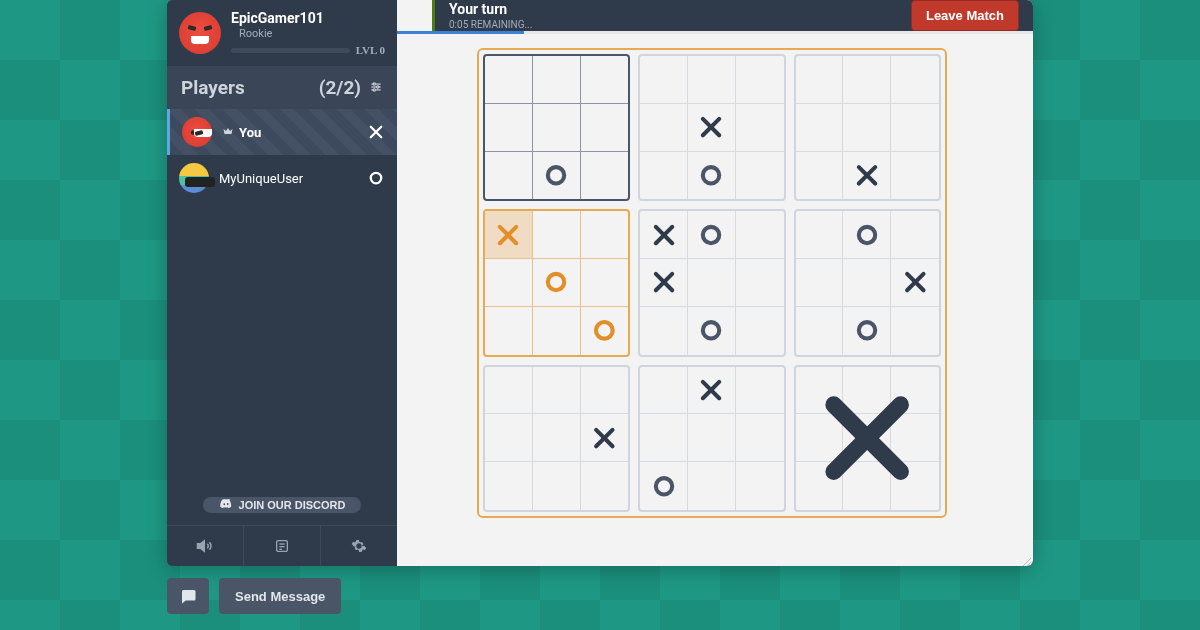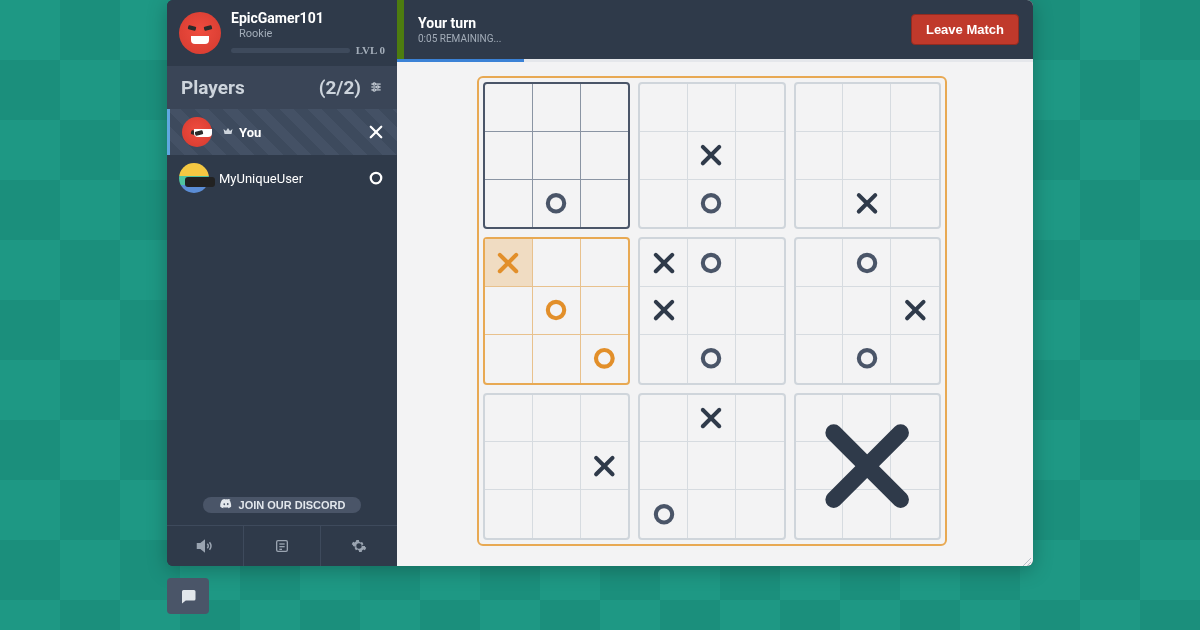--- a/index.html
+++ b/index.html
@@ -171,22 +171,23 @@
   flex: 1;
   display: flex;
   flex-direction: column;
   background: #f3f3f4;
 }
 .topbar {
   background: #2f3a4a;
   display: flex;
   align-items: center;
   justify-content: space-between;
-  padding: 14px 14px;
-  border-left: 7px solid #4d7c0f;
+  padding: 0 14px;
+  border-left: 3px solid #4d7c0f;
+  margin-left: 35px;
 }
 .turn-info { color: #fff; }
 .turn-title { font-weight: 700; font-size: 14px; }
 .turn-sub { color: #a3adb9; font-size: 10px; margin-top: 2px; }
 .leave-btn {
   background: #c0392b;
   color: #fff;
   border: 1px solid #922b21;
   border-radius: 4px;
   padding: 7px 14px;
@@ -606,13 +607,14 @@
     </div>
   </div>
 </div>
 
 <div class="below-app">
   <button class="chat-btn">
     <svg width="18" height="18" viewBox="0 0 24 24" fill="currentColor">
         <path d="M4 4h16a2 2 0 0 1 2 2v10a2 2 0 0 1-2 2H9l-5 4V6a2 2 0 0 1 2-2z"></path>
       </svg>
   </button>
+  <button class="send-btn">Send Message</button>
 </div>
 
 </body></html>

